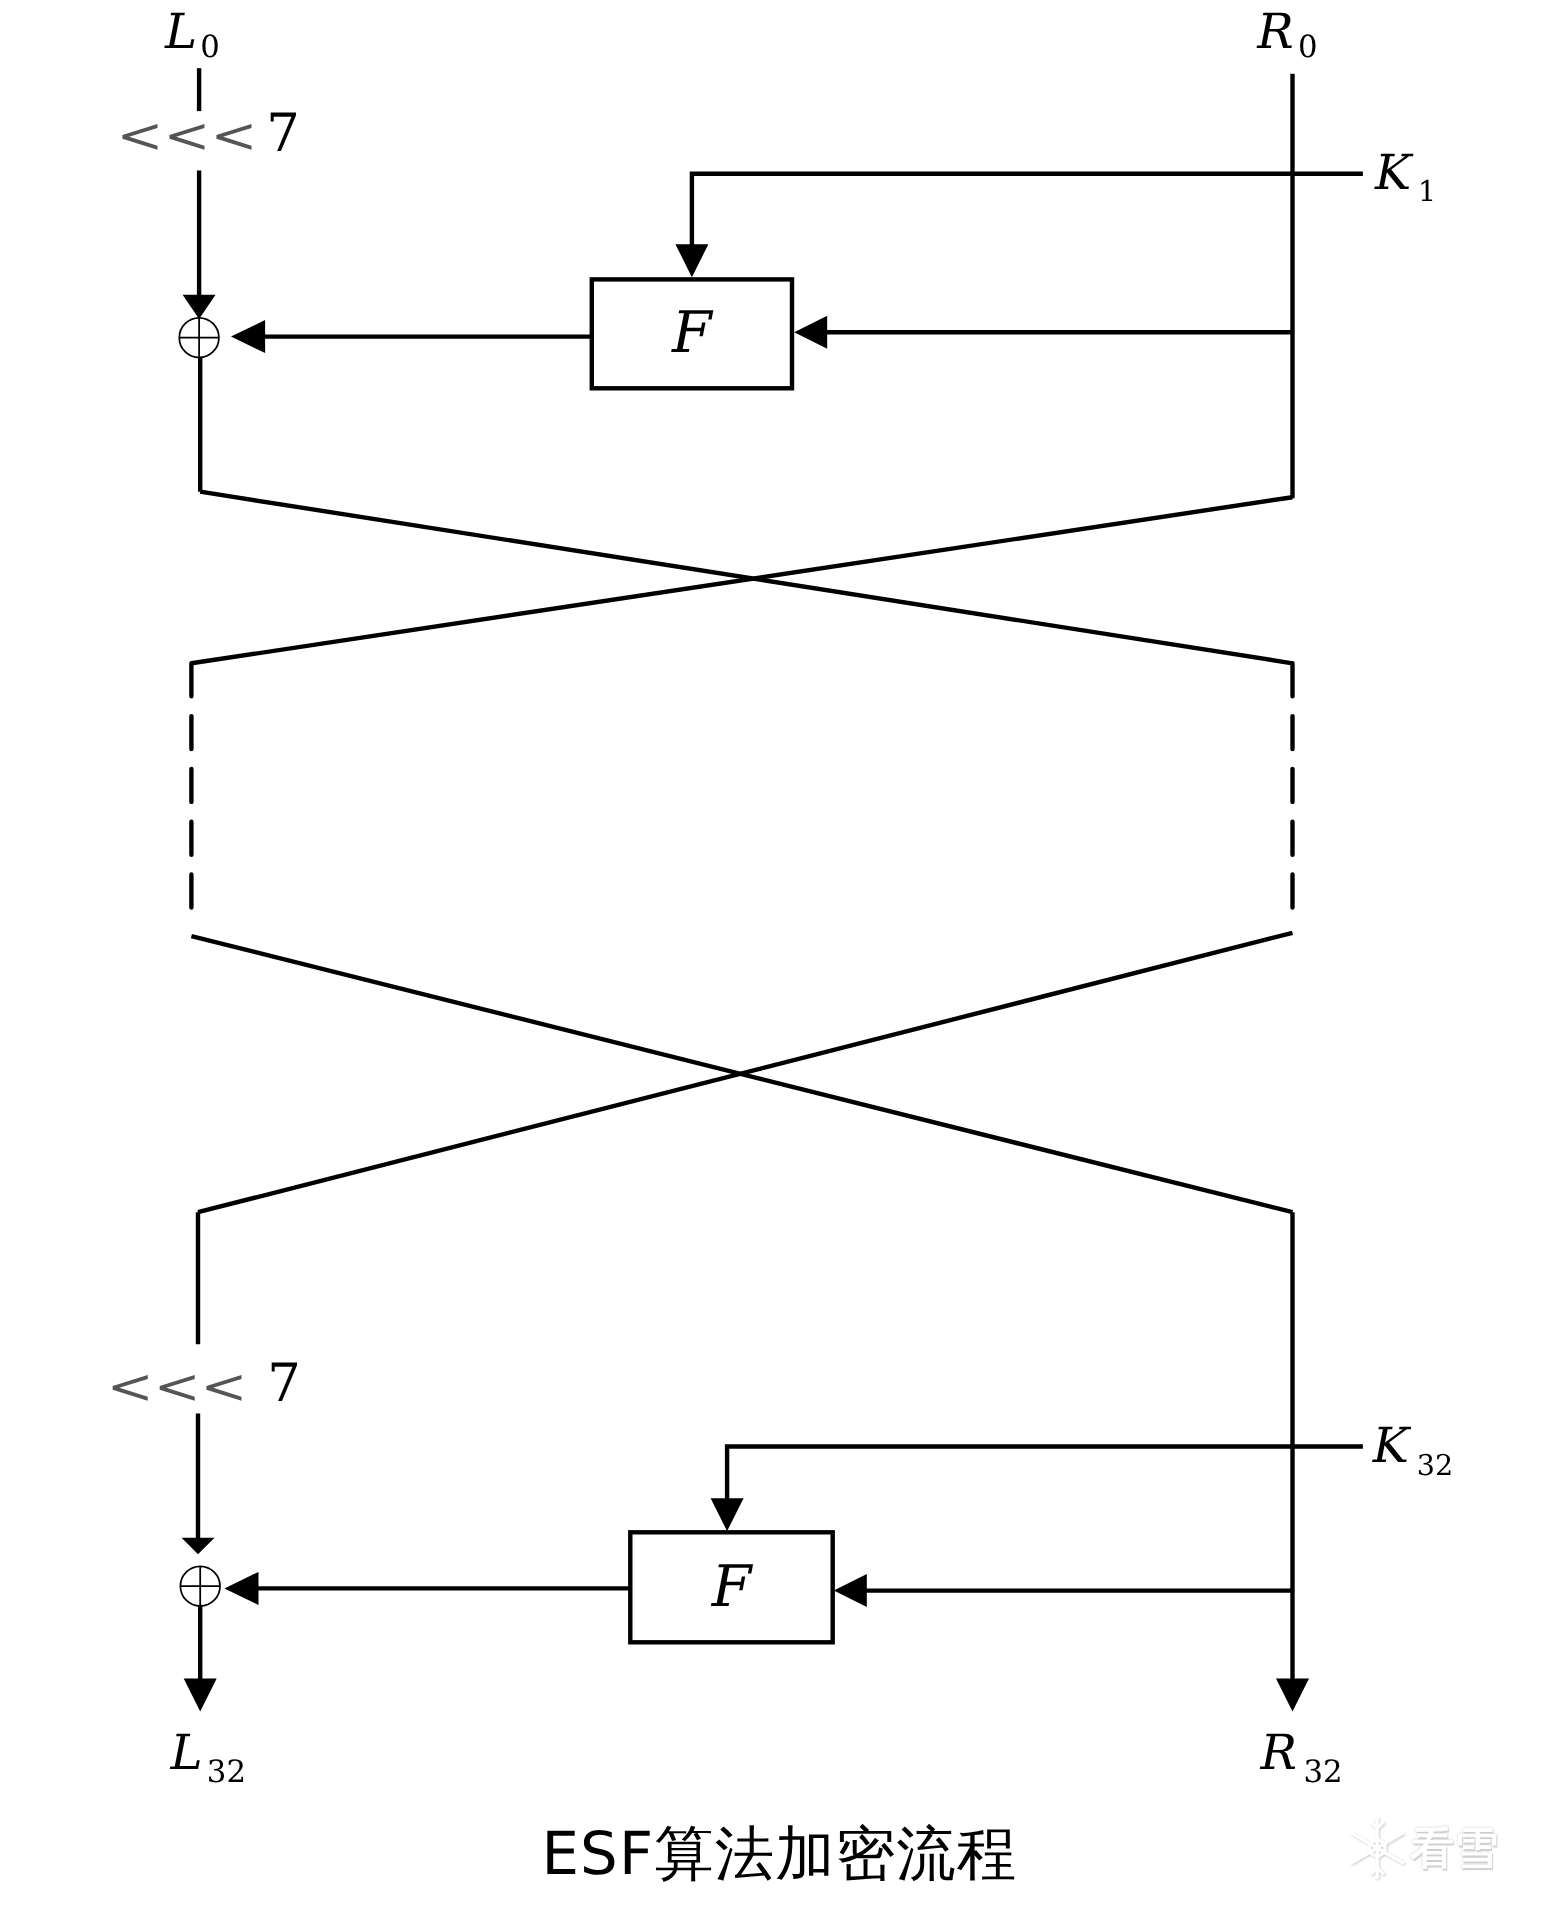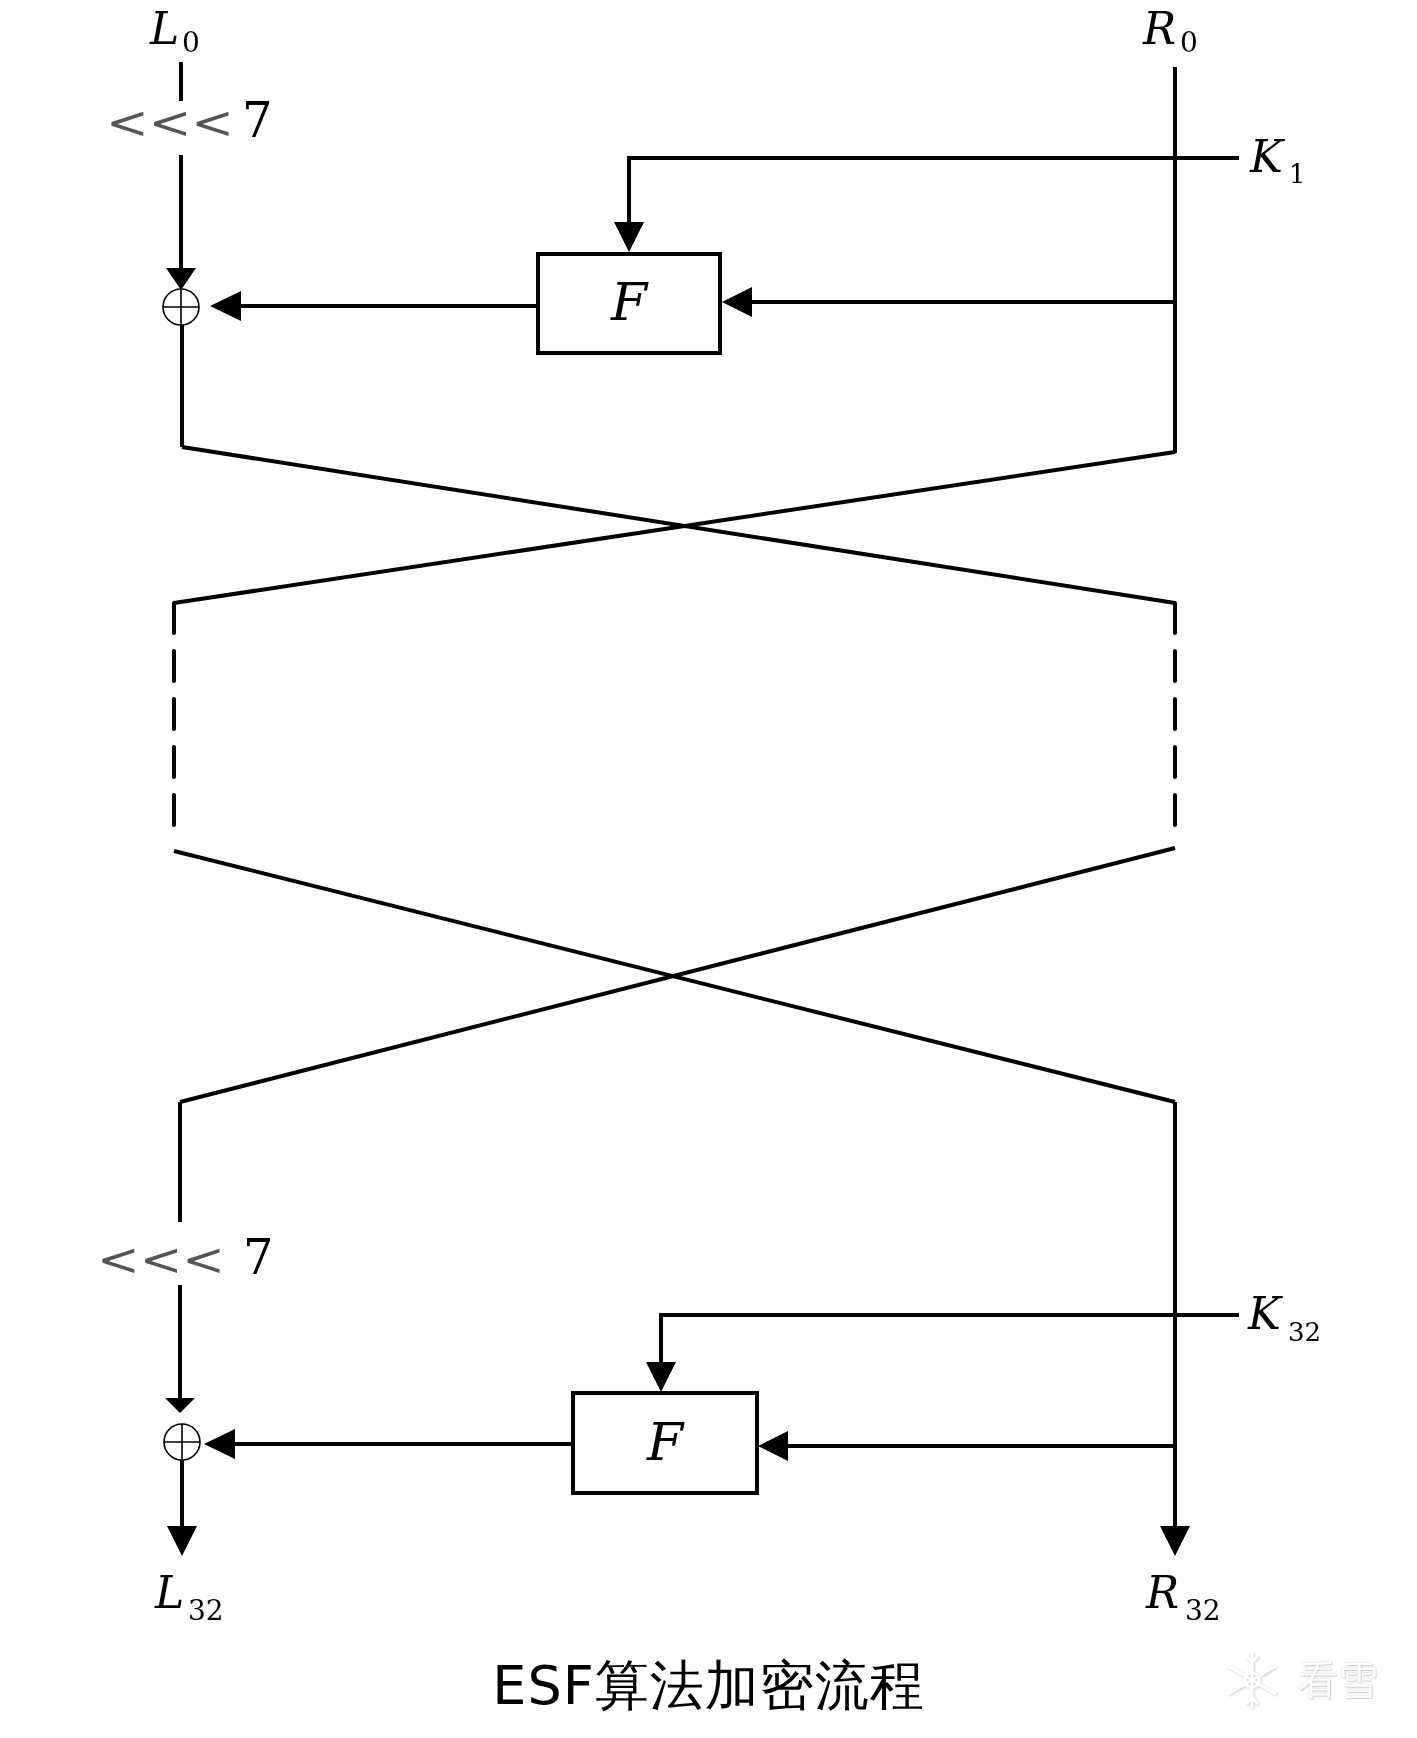--- a/index.html
+++ b/index.html
@@ -14,21 +14,21 @@
     .box { stroke: #000; stroke-width: 4; fill: #fff; }
     .xor { stroke: #000; stroke-width: 1.6; fill: #fff; }
     .arrow { fill: #000; }
     #title {
       position: absolute; left: 0; width: 1417px; top: 1650px; text-align: center;
       font-family: "DejaVu Sans", "Liberation Sans", sans-serif; font-weight: normal;
       font-size: 54px; color: #000; letter-spacing: 1px;
     }
     #watermark {
       position: absolute; left: 1222px; top: 1648px; display: flex; align-items: center;
-      gap: 16px; opacity: 0.9;
+      gap: 0; opacity: 0.9; font-weight: bold;
     }
     #watermark .wm-text {
       font-family: "DejaVu Sans", "Liberation Sans", sans-serif; font-size: 40px;
       color: #ffffff; text-shadow: 0 0 2px #bdbdbd, 1px 1px 1px #cfcfcf;
     }
   </style>
 </head>
 <body>
 
 <svg id="diagram" width="1417" height="1738" viewBox="0 0 1417 1738" xmlns="http://www.w3.org/2000/svg">

